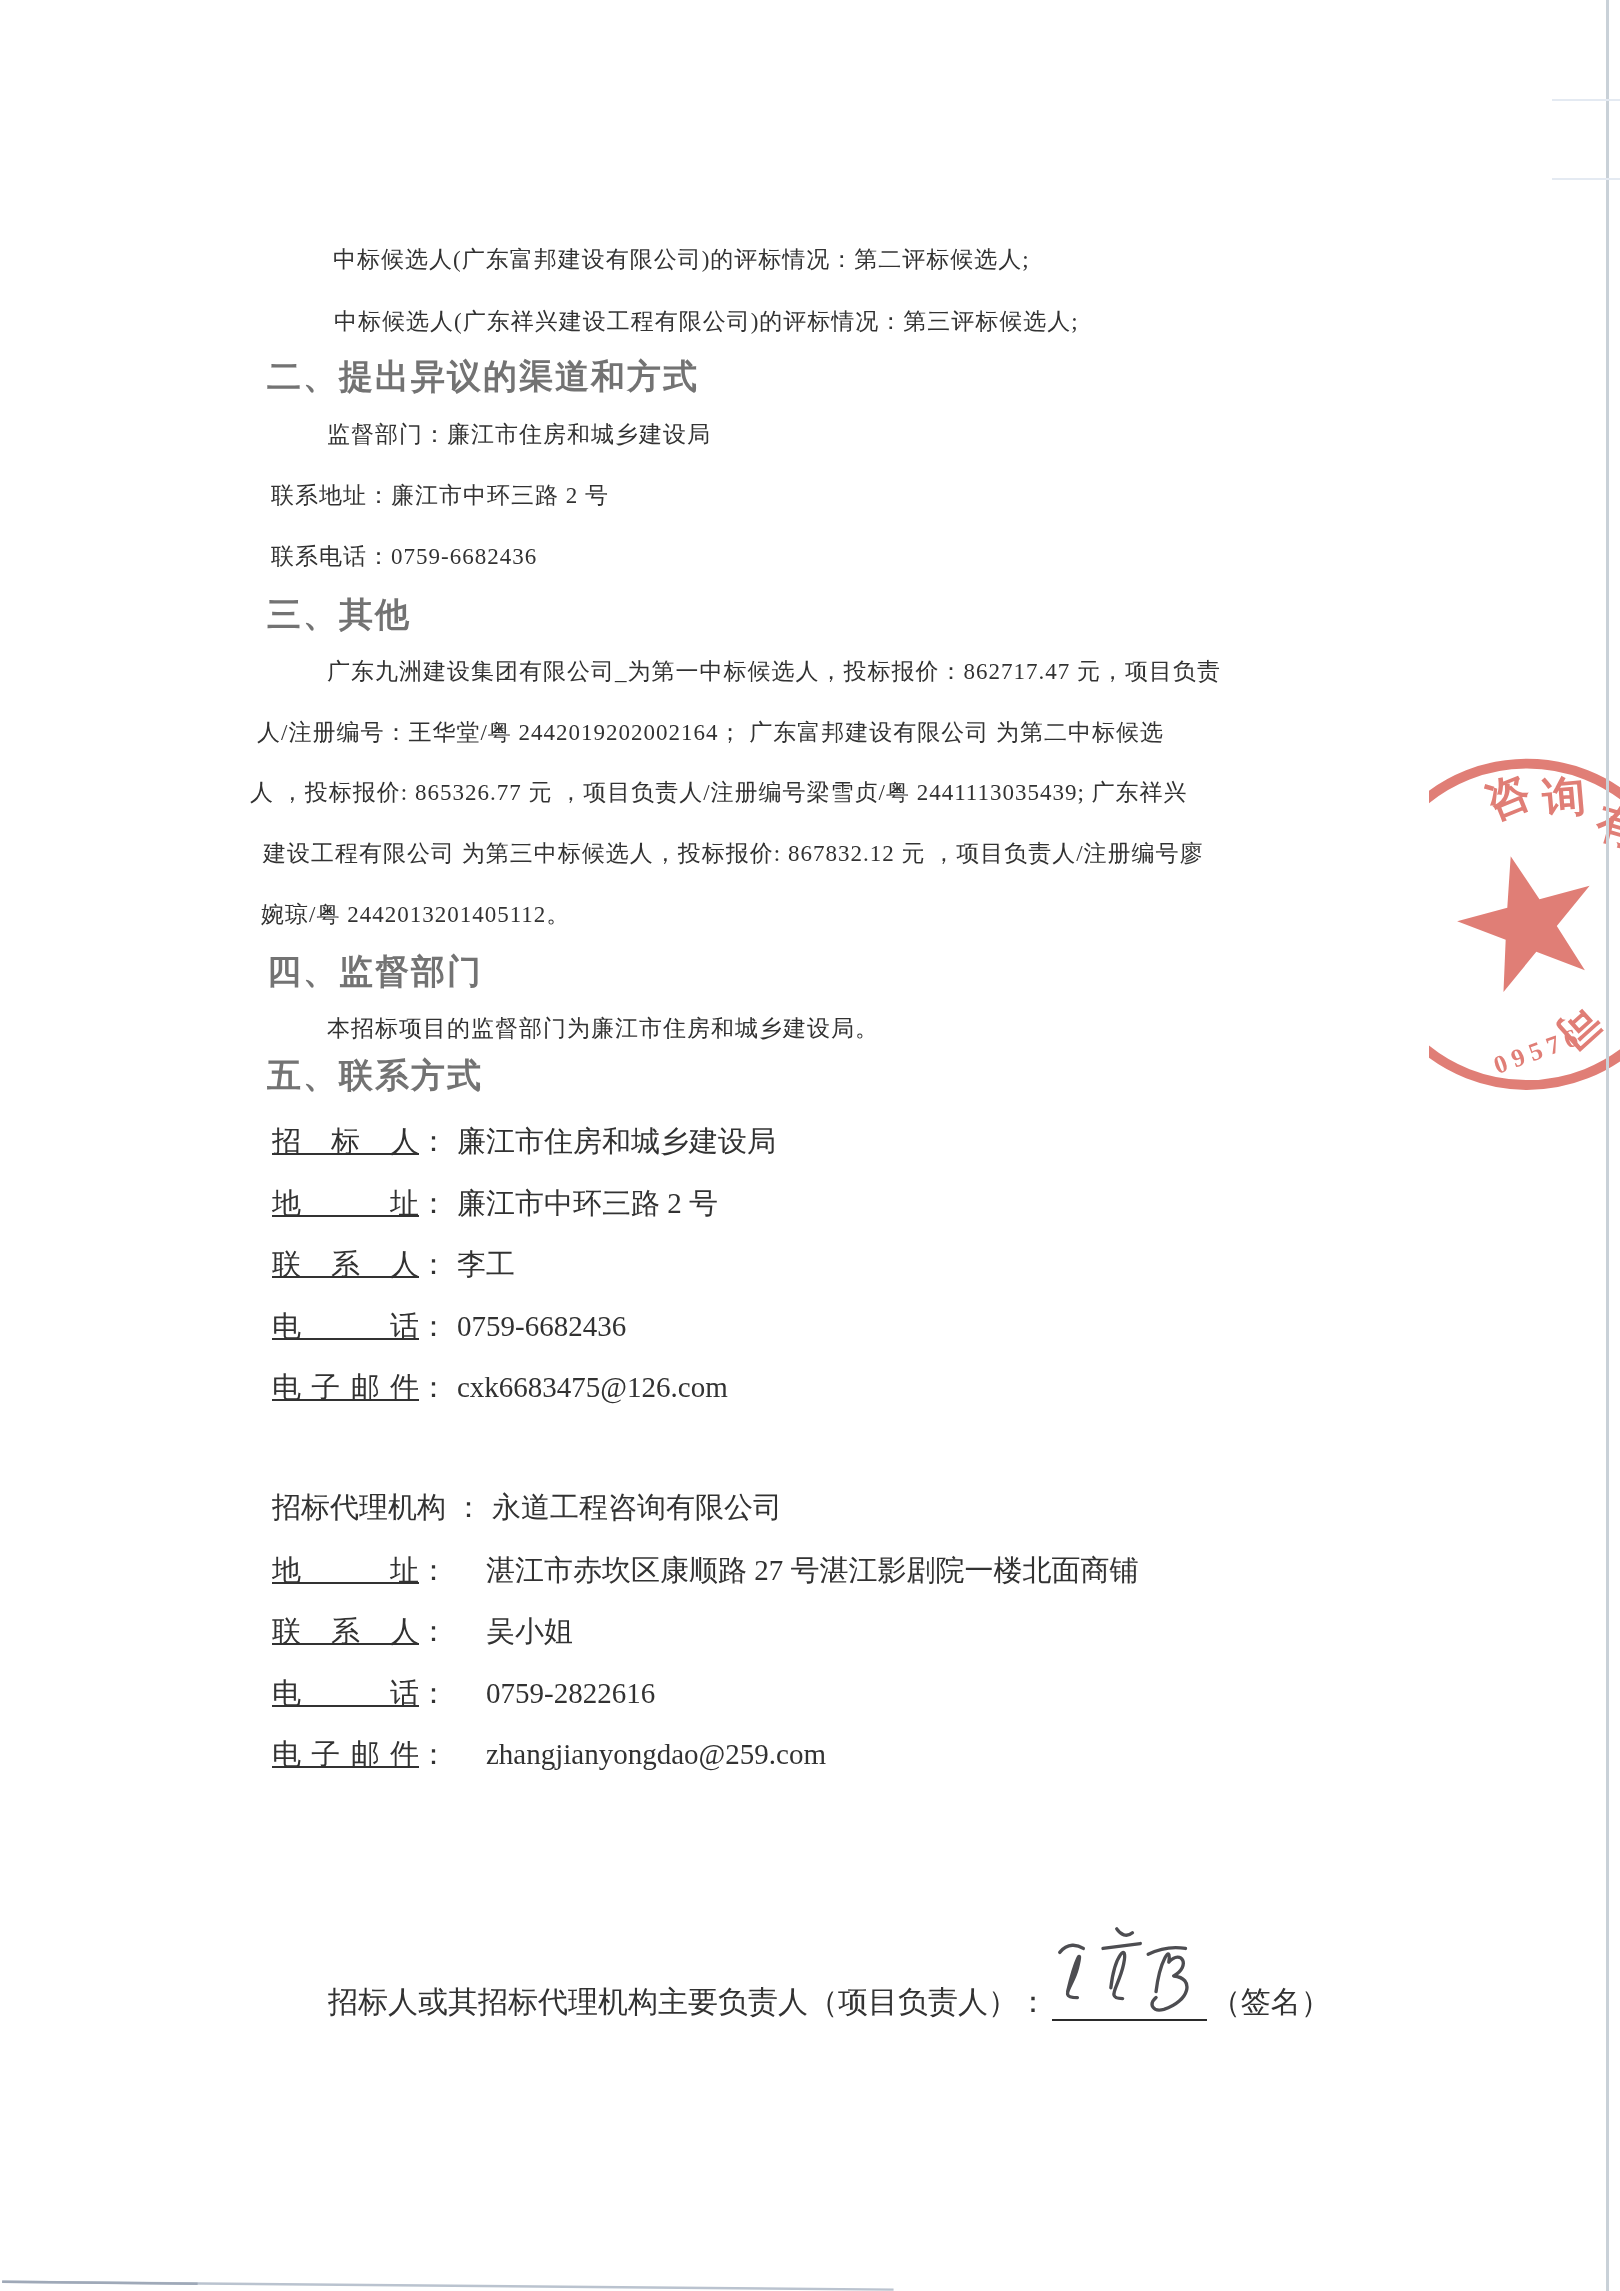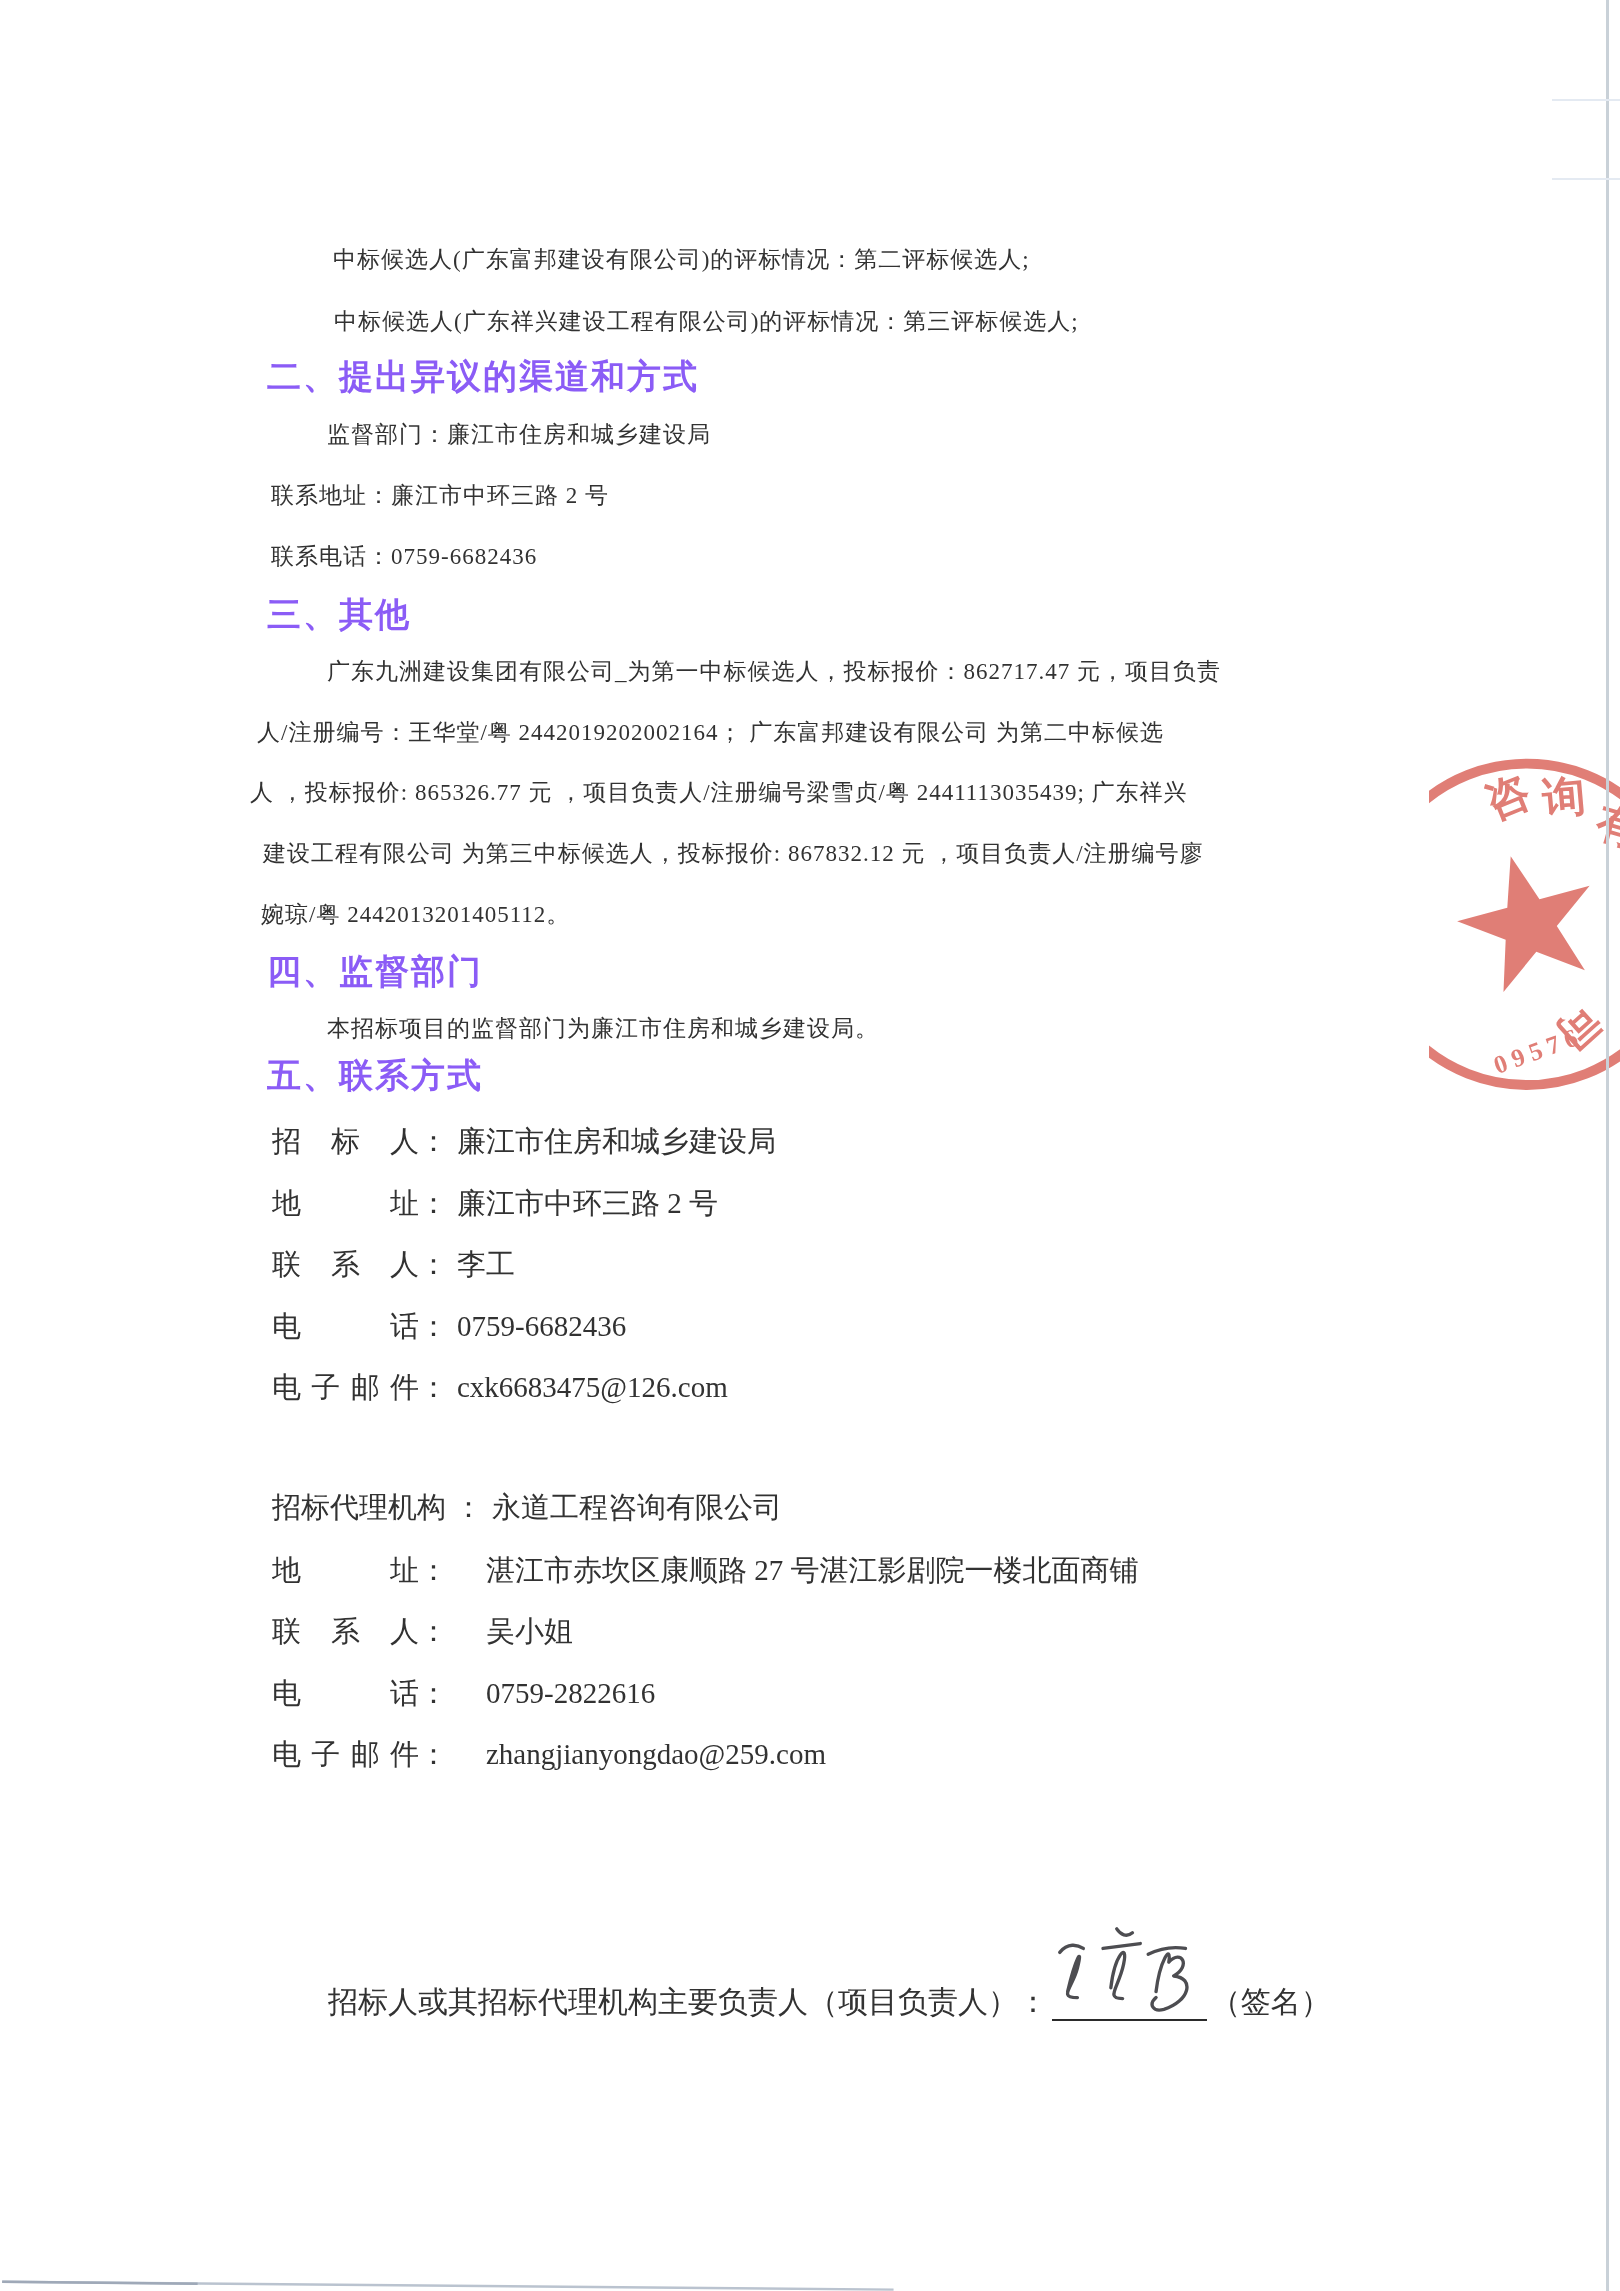--- a/index.html
+++ b/index.html
@@ -2,23 +2,23 @@
 <html><head>
 <meta charset="utf-8">
 <style>
   html,body{margin:0;padding:0;background:#888;}
   .page{
     position:relative;width:1620px;height:2292px;background:#ffffff;
     font-family:"Liberation Serif","DejaVu Serif",serif;
     color:#323232;overflow:hidden;
   }
   .tline{position:absolute;font-size:23px;line-height:37px;white-space:nowrap;letter-spacing:1px;}
-  .heading{position:absolute;font-size:34px;line-height:41px;font-weight:bold;color:#8b5cf6;white-space:nowrap;letter-spacing:2px;}
+  .heading{position:absolute;font-size:34px;line-height:41px;font-weight:bold;color:#737373;white-space:nowrap;letter-spacing:2px;}
   .crow{position:absolute;left:272px;font-size:29px;line-height:37px;white-space:nowrap;}
-  .lbl{display:inline-block;width:147px;text-align:justify;text-align-last:justify;}
+  .lbl{display:inline-block;width:147px;text-align:justify;text-align-last:justify;text-decoration:underline;}
   .lbl6{display:inline-block;width:182px;}
   .colon{display:inline-block;}
   .val{display:inline-block;margin-left:9px;}
   .sigrow{position:absolute;left:328px;top:1982px;font-size:30px;line-height:39px;white-space:nowrap;display:flex;align-items:flex-end;}
   .sig-slot{display:inline-block;position:relative;width:155px;height:33px;border-bottom:2px solid #2b2b2b;margin:0 3.9px;}
   .sig-slot svg{position:absolute;left:-5.9px;bottom:-13.7px;}
   .stamp{position:absolute;left:1429px;top:741px;width:191px;height:396px;overflow:hidden;pointer-events:none;}
   .edge-v{position:absolute;left:1606px;top:0;width:2.9px;height:2292px;background:#c9d1d8;}
   .edge-stub{position:absolute;height:2px;background:#e4eaf2;}
   .edge-bottom{position:absolute;left:0;top:2274px;width:1620px;height:17.6px;}

